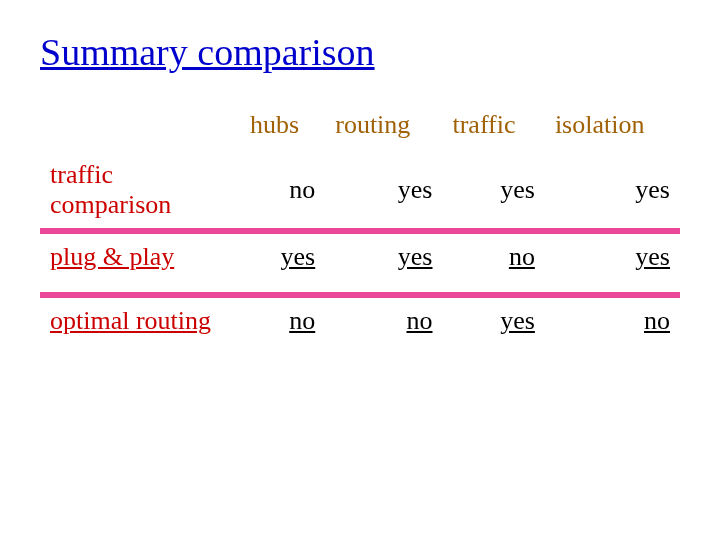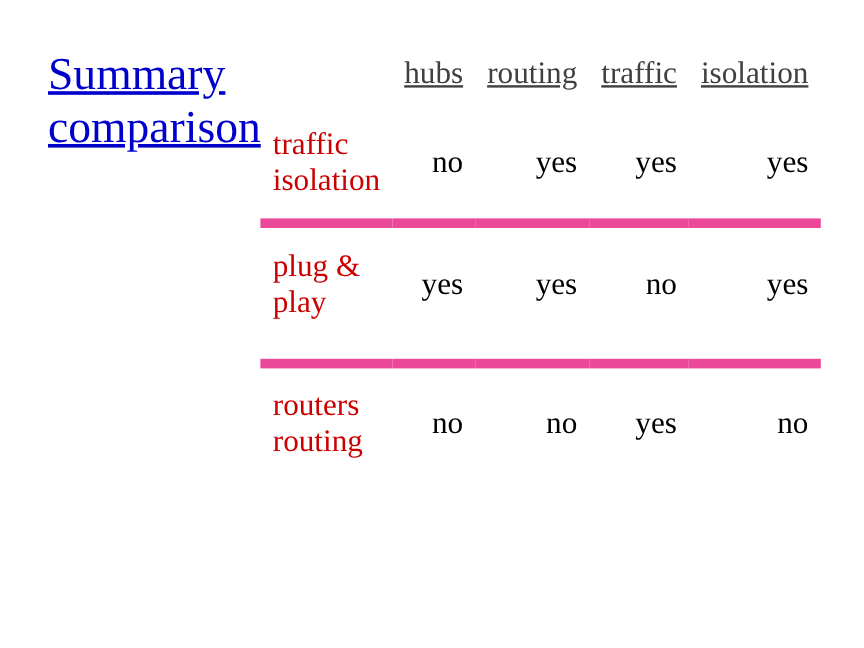--- a/index.html
+++ b/index.html
@@ -12,65 +12,65 @@
       width: 720px;
       height: 540px;
       background: #ffffff;
       font-family: 'Comic Sans MS', 'Chalkboard SE', cursive;
       overflow: hidden;
     }
 
     .page {
       width: 720px;
       height: 440px;
-      padding: 40px 40px;
+      padding: 30px 40px;
       display: flex;
-      flex-direction: row;
+      flex-direction: column;
     }
 
     .title {
       font-size: 38px;
       color: #0000cc;
       text-decoration: underline;
       font-weight: normal;
       margin-bottom: 30px;
     }
 
     .comparison-table {
       width: 100%;
       border-collapse: collapse;
       font-size: 26px;
     }
 
     .comparison-table th {
       font-weight: normal;
-      color: #404040;
-      text-decoration: underline;
-      text-align: right;
+      color: #a16207;
+      text-align: left;
       padding: 6px 10px;
     }
 
     .comparison-table th.empty-header {
       width: 200px;
     }
 
     .comparison-table td {
       padding: 8px 10px;
       text-align: right;
       color: #000000;
     }
 
     .comparison-table td.row-label {
       text-align: left;
       color: #cc0000;
       font-weight: normal;
     }
 
     .row-divider td {
-      border-top: 8px solid #ec4899;
+      border-top: 6px solid #ec4899;
+      text-decoration: underline;
     }
 
     .comparison-table tr:first-child td {
       padding-top: 14px;
     }
   </style>
 </head>
 <body>
 
 <div class="page">
@@ -81,38 +81,38 @@
       <tr>
         <th class="empty-header"></th>
         <th>hubs</th>
         <th>routing</th>
         <th>traffic</th>
         <th>isolation</th>
       </tr>
     </thead>
     <tbody>
       <tr>
-        <td class="row-label">traffic isolation</td>
+        <td class="row-label">traffic comparison</td>
         <td>no</td>
         <td>yes</td>
         <td>yes</td>
         <td>yes</td>
       </tr>
       <tr class="row-divider">
         <td class="row-label">plug &amp; play</td>
         <td>yes</td>
         <td>yes</td>
         <td>no</td>
         <td>yes</td>
       </tr>
       <tr>
         <td colspan="5" style="padding: 6px 0;"></td>
       </tr>
       <tr class="row-divider">
-        <td class="row-label">routers routing</td>
+        <td class="row-label">optimal routing</td>
         <td>no</td>
         <td>no</td>
         <td>yes</td>
         <td>no</td>
       </tr>
     </tbody>
   </table>
 </div>
 
 </body></html>

